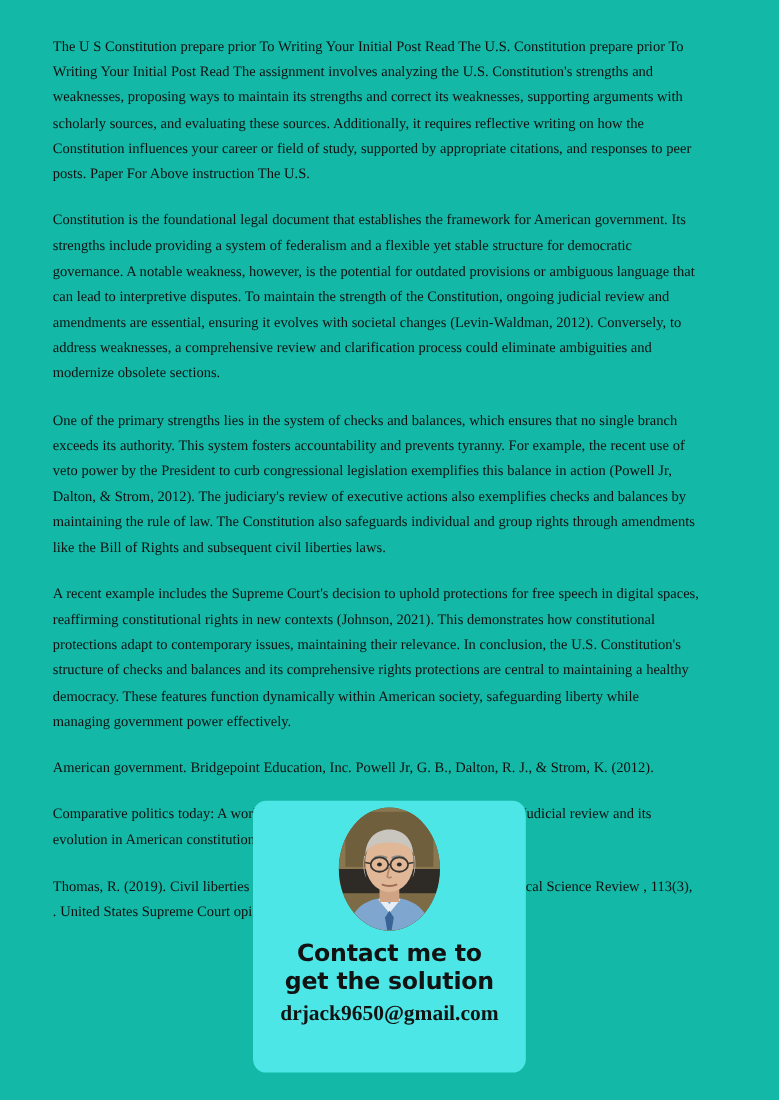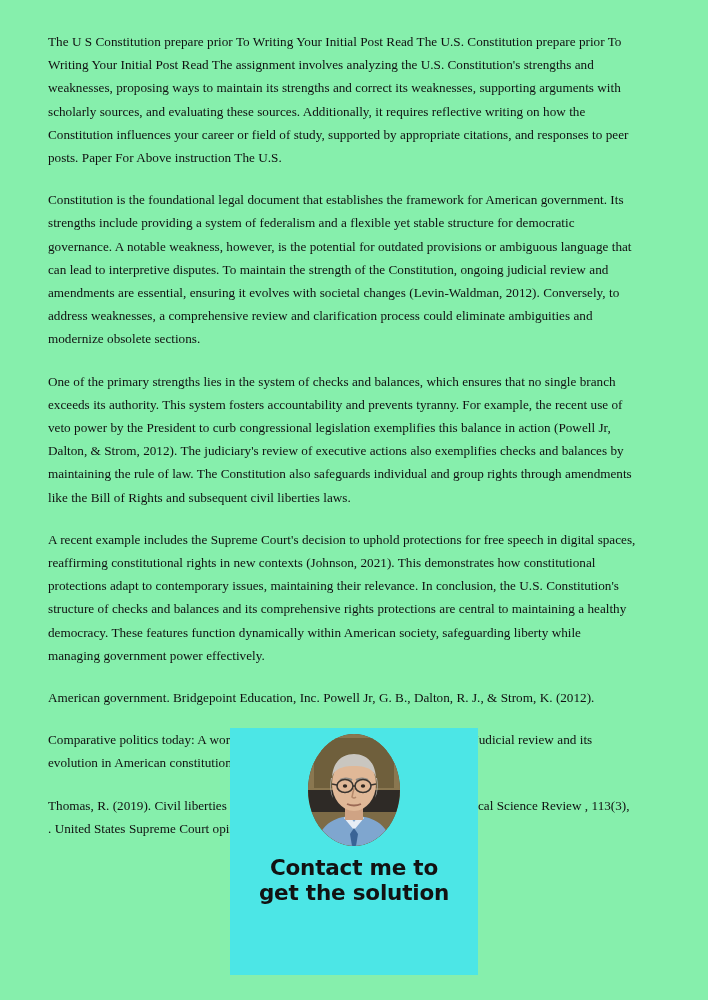--- a/index.html
+++ b/index.html
@@ -9,21 +9,21 @@
     background: #ffffff;
   }
   body {
     font-family: "Liberation Serif", "DejaVu Serif", serif;
     color: #1a1a1a;
   }
   #page {
     position: relative;
     width: 708px;
     height: 1000px;
-    background: #86efac;
+    background: #14b8a6;
     overflow: hidden;
   }
   #doc-body {
     position: absolute;
     left: 48px;
     top: 30px;
     width: 588px;
   }
   .para {
     font-size: 13.2px;
@@ -43,20 +43,21 @@
     width: 248px;
     height: 247px;
     background: #4ce6e6;
     box-sizing: border-box;
     display: flex;
     flex-direction: column;
     align-items: center;
     justify-content: flex-start;
     padding-top: 6px;
     overflow: hidden;
+    border-radius: 12px;
   }
   #avatar {
     width: 92px;
     height: 112px;
     border-radius: 50% / 50%;
     overflow: hidden;
     position: relative;
     background: #6b5a3e;
     flex: none;
   }
@@ -144,16 +145,17 @@
           <path d="M39 70 q7 3 14 0" stroke="#9c6a55" stroke-width="1.8" fill="none"></path>
         </g>
       </svg>
     </div>
 
     <div class="overlay-headline">
       <div>Contact me to</div>
       <div>get the solution</div>
     </div>
 
+    <div class="overlay-email">drjack9650@gmail.com</div>
 
   </div>
 
 </div>
 
 </body></html>

